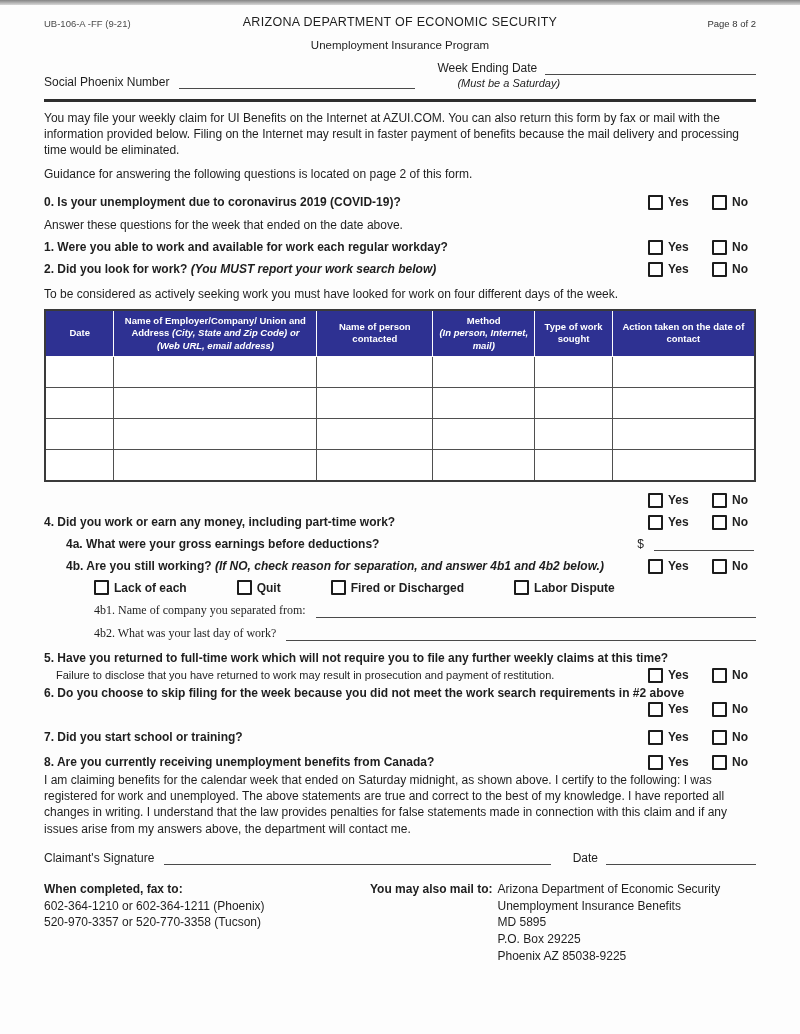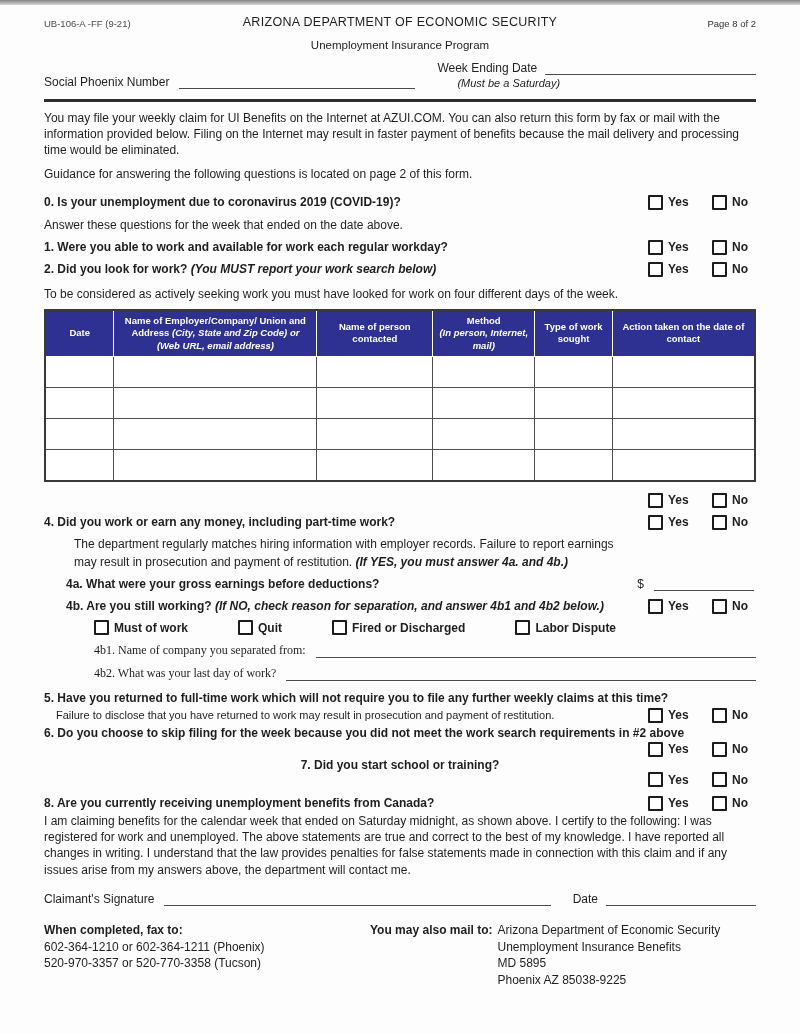--- a/index.html
+++ b/index.html
@@ -213,21 +213,20 @@
       <span class="ynitem">
           <span class="cb"></span>
           <span>Yes</span>
         </span>
       <span class="ynitem">
           <span class="cb"></span>
           <span>No</span>
         </span>
     </div>
   </div>
-  <p class="para indent1" style="margin-top:4px;max-width:560px;line-height:1.5;"><span>The department regularly matches hiring information with employer records. Failure to report earnings may result in prosecution and payment of restitution.</span> <span class="bi">(If YES, you must answer 4a. and 4b.)</span></p>
 
   <div class="qrow indent2">
     <div class="qtext">4a. What were your gross earnings before deductions?</div>
     <span style="margin-left:auto;">$</span>
     <span class="wline" style="width:100px;margin-left:10px;margin-right:2px;"></span>
   </div>
 
   <div class="qrow indent2">
     <div class="qtext"><span>4b. Are you still working?</span> <span class="bi">(If NO, check reason for separation, and answer 4b1 and 4b2 below.)</span></div>
     <div class="yn">
@@ -238,21 +237,21 @@
       <span class="ynitem">
           <span class="cb"></span>
           <span>No</span>
         </span>
     </div>
   </div>
 
   <div class="reasons">
     <span class="ynitem">
         <span class="cb"></span>
-        <span class="b">Must of work</span>
+        <span class="b">Lack of each</span>
       </span>
     <span class="ynitem">
         <span class="cb"></span>
         <span class="b">Quit</span>
       </span>
     <span class="ynitem">
         <span class="cb"></span>
         <span class="b">Fired or Discharged</span>
       </span>
     <span class="ynitem">
@@ -292,21 +291,21 @@
           <span class="cb"></span>
           <span>Yes</span>
         </span>
       <span class="ynitem">
           <span class="cb"></span>
           <span>No</span>
         </span>
     </div>
   </div>
 
-  <div class="qrow" style="margin-top:0;flex-direction:column;">
+  <div class="qrow" style="margin-top:10px;">
     <div class="qtext">7. Did you start school or training?</div>
     <div class="yn">
       <span class="ynitem">
           <span class="cb"></span>
           <span>Yes</span>
         </span>
       <span class="ynitem">
           <span class="cb"></span>
           <span>No</span>
         </span>
@@ -341,18 +340,19 @@
       <div class="b">When completed, fax to:</div>
       <div>602-364-1210 or 602-364-1211 (Phoenix)</div>
       <div>520-970-3357 or 520-770-3358 (Tucson)</div>
     </div>
     <div class="mailcol">
       <div class="b" style="white-space:nowrap;">You may also mail to:</div>
       <div class="addr">
         <div>Arizona Department of Economic Security</div>
         <div>Unemployment Insurance Benefits</div>
         <div>MD 5895</div>
+        <div>P.O. Box 29225</div>
         <div>Phoenix AZ 85038-9225</div>
       </div>
     </div>
   </div>
 
 </div>
 
 </body></html>

